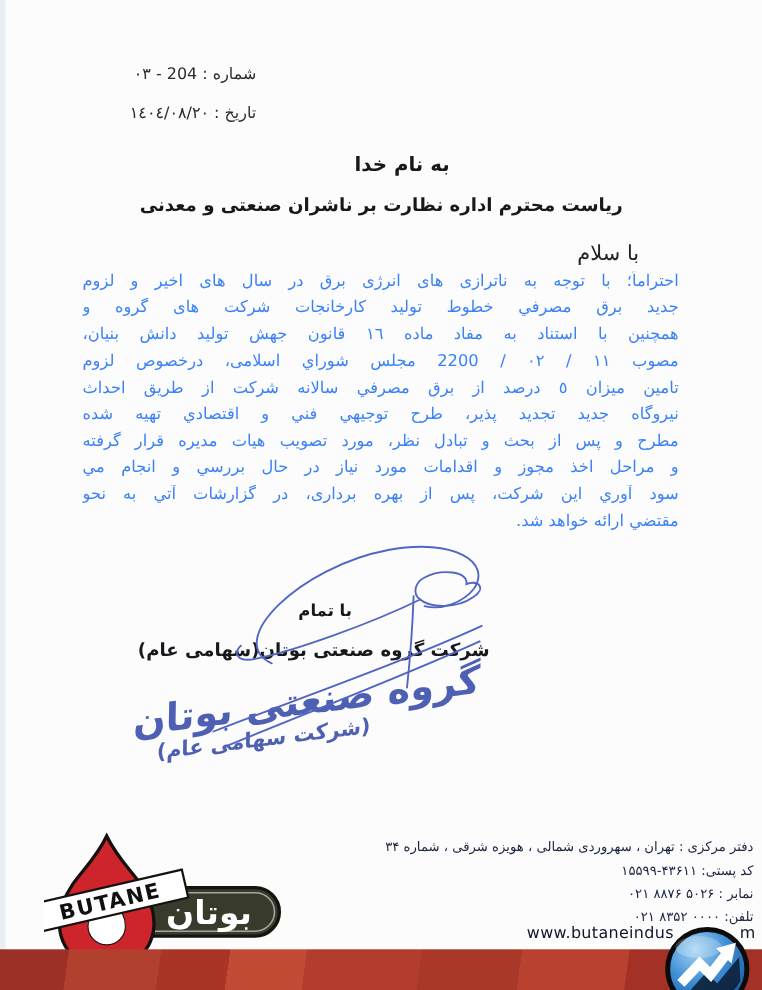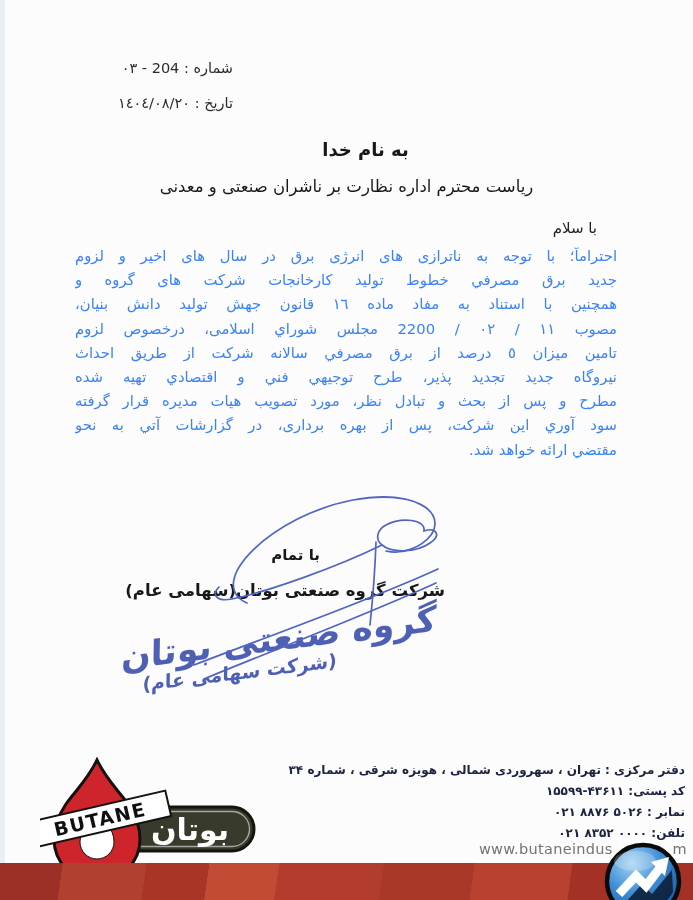--- a/index.html
+++ b/index.html
@@ -10,46 +10,46 @@
   }
   .edge-strip{position:absolute;left:0;top:0;width:5px;height:100%;background:#e9eff5;}
 
   
   .meta{position:absolute;left:48px;top:60px;width:185px;text-align:right;font-size:14.5px;color:#2c2c2c;}
   .meta div{margin-bottom:19px;}
 
   .bismillah{position:absolute;top:139px;left:0;right:0;text-align:center;
     font-weight:bold;font-size:18px;color:#17181c;transform:translateX(19px);}
   .recipient{position:absolute;top:177px;left:0;right:0;text-align:center;
-    font-weight:normal;font-size:16.5px;color:#17181c;}
-  .salutation{position:absolute;top:219px;right:96px;font-size:15px;color:#222;}
+    font-weight:bold;font-size:16.5px;color:#17181c;}
+  .salutation{position:absolute;top:219px;right:112px;font-size:19px;color:#222;}
 
   
   .body-block{position:absolute;top:247px;right:76px;left:75px;font-size:14.8px;color:#3b82f6;}
   .body-line{height:24.2px;overflow:hidden;text-align:justify;text-align-last:justify;}
   .body-line.last{text-align-last:right;}
 
   .closing{position:absolute;top:546px;right:373px;font-weight:bold;font-size:15px;color:#17181c;}
   .company{position:absolute;top:581px;right:248px;font-weight:bold;font-size:16.5px;color:#17181c;}
 
   .signature{position:absolute;left:185px;top:485px;width:270px;height:205px;z-index:3;}
 
   
   .stamp{position:absolute;left:80px;top:618px;width:400px;transform:rotate(-7deg);
     color:#4053ae;text-align:center;z-index:2;opacity:.92;}
   .stamp-main{font-size:35px;font-weight:bold;letter-spacing:3px;transform:skewX(-8deg);white-space:nowrap;}
   .stamp-sub{font-size:19px;font-weight:bold;margin-top:-2px;transform:translateX(-43px) skewX(-8deg);white-space:nowrap;}
 
   
   .logo{position:absolute;left:40px;top:757px;}
   .contact{position:absolute;top:760px;right:8px;text-align:right;font-size:12px;
-    font-weight:bold;color:#1c2340;line-height:21px;}
+    font-weight:normal;color:#1c2340;line-height:21px;}
   .num{direction:ltr;unicode-bidi:isolate;}
   .website{position:absolute;top:841px;right:6px;direction:ltr;text-align:right;
-    font-size:14.5px;color:#737373;letter-spacing:.3px;}
+    font-size:14.5px;color:#0f172a;letter-spacing:.3px;}
   .site-gap{display:inline-block;width:60px;}
 
   .red-band{position:absolute;left:0;right:0;bottom:0;height:37px;z-index:1;
     background:linear-gradient(98deg,
       #9d3026 0%, #9d3026 9%, #b2402f 9%, #b2402f 21%, #a83526 21%, #a83526 30%,
       #c24b35 30%, #c24b35 40%, #b23d2c 40%, #b23d2c 55%, #a93829 55%, #a93829 68%,
       #b8422f 68%, #b8422f 82%, #a33125 82%, #a33125 100%);}
   .badge{position:absolute;left:604px;top:842px;width:78px;height:78px;z-index:6;}
 </style>
 </head>
@@ -68,20 +68,21 @@
   <div class="salutation">با سلام</div>
 
   <div class="body-block">
     <div class="body-line">احتراماً؛ با توجه به ناترازی های انرژی برق در سال های اخیر و لزوم</div>
     <div class="body-line">جدید برق مصرفي خطوط تولید کارخانجات شرکت های گروه و</div>
     <div class="body-line">همچنین با استناد به مفاد ماده ١٦ قانون جهش تولید دانش بنیان،</div>
     <div class="body-line">مصوب ١١ / ٠٢ / 2200 مجلس شوراي اسلامی، درخصوص لزوم</div>
     <div class="body-line">تامین میزان ٥ درصد از برق مصرفي سالانه شرکت از طریق احداث</div>
     <div class="body-line">نیروگاه جدید تجدید پذیر، طرح توجیهي فني و اقتصادي تهیه شده</div>
     <div class="body-line">مطرح و پس از بحث و تبادل نظر، مورد تصویب هیات مدیره قرار گرفته</div>
+    <div class="body-line">و مراحل اخذ مجوز و اقدامات مورد نیاز در حال بررسي و انجام مي</div>
     <div class="body-line">سود آوري این شرکت، پس از بهره برداری، در گزارشات آتي به نحو</div>
     <div class="body-line last">مقتضي ارائه خواهد شد.</div>
   </div>
 
   <div class="closing">با تمام</div>
   <div class="company">شرکت گروه صنعتی بوتان(سهامی عام)</div>
 
   <svg class="signature" viewBox="0 0 270 205" fill="none" stroke="#5165c2" stroke-width="1.7" stroke-linecap="round">
     <path d="M62,118 C18,98 88,30 168,15 C228,4 262,26 246,50 C236,63 216,70 201,66"></path>
     <path d="M201,40 C216,32 241,34 239,46 C251,42 257,50 245,58 C231,68 206,68 197,60 C189,54 193,44 201,40 Z"></path>

